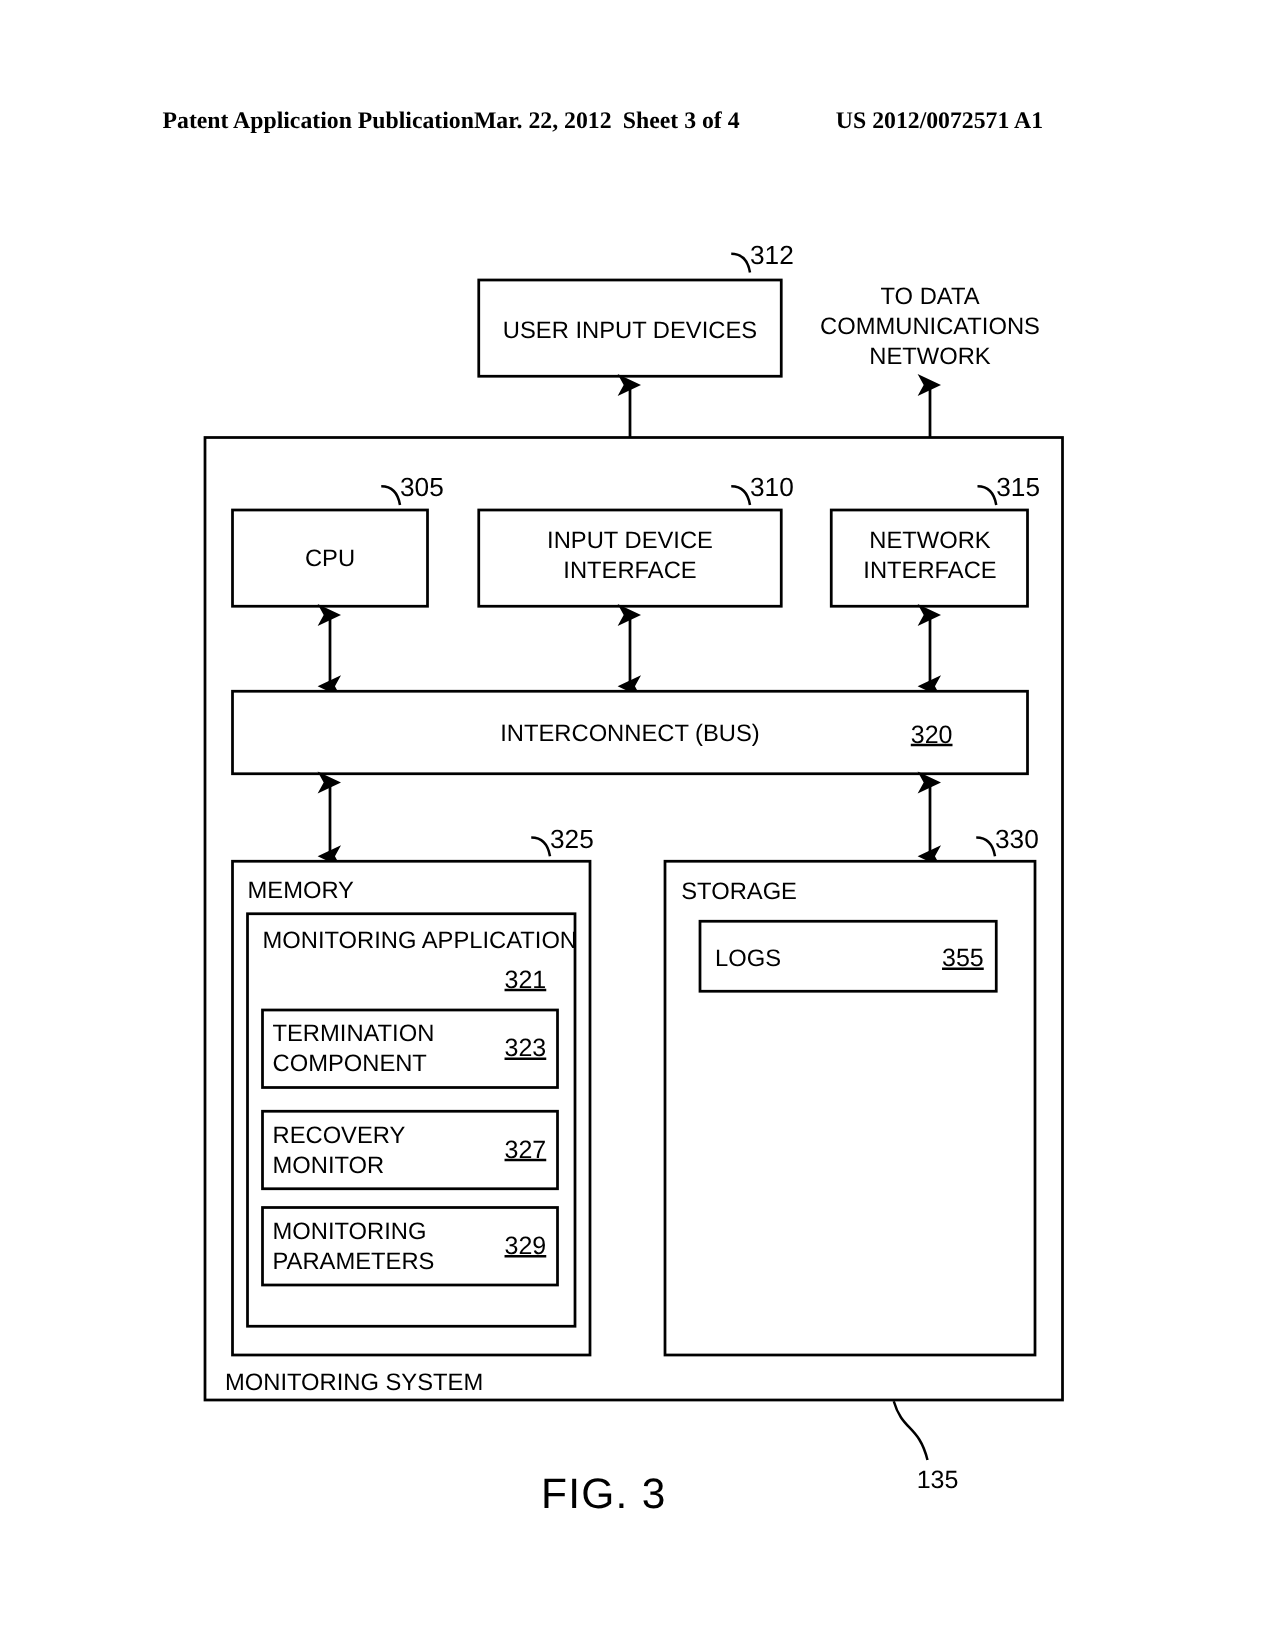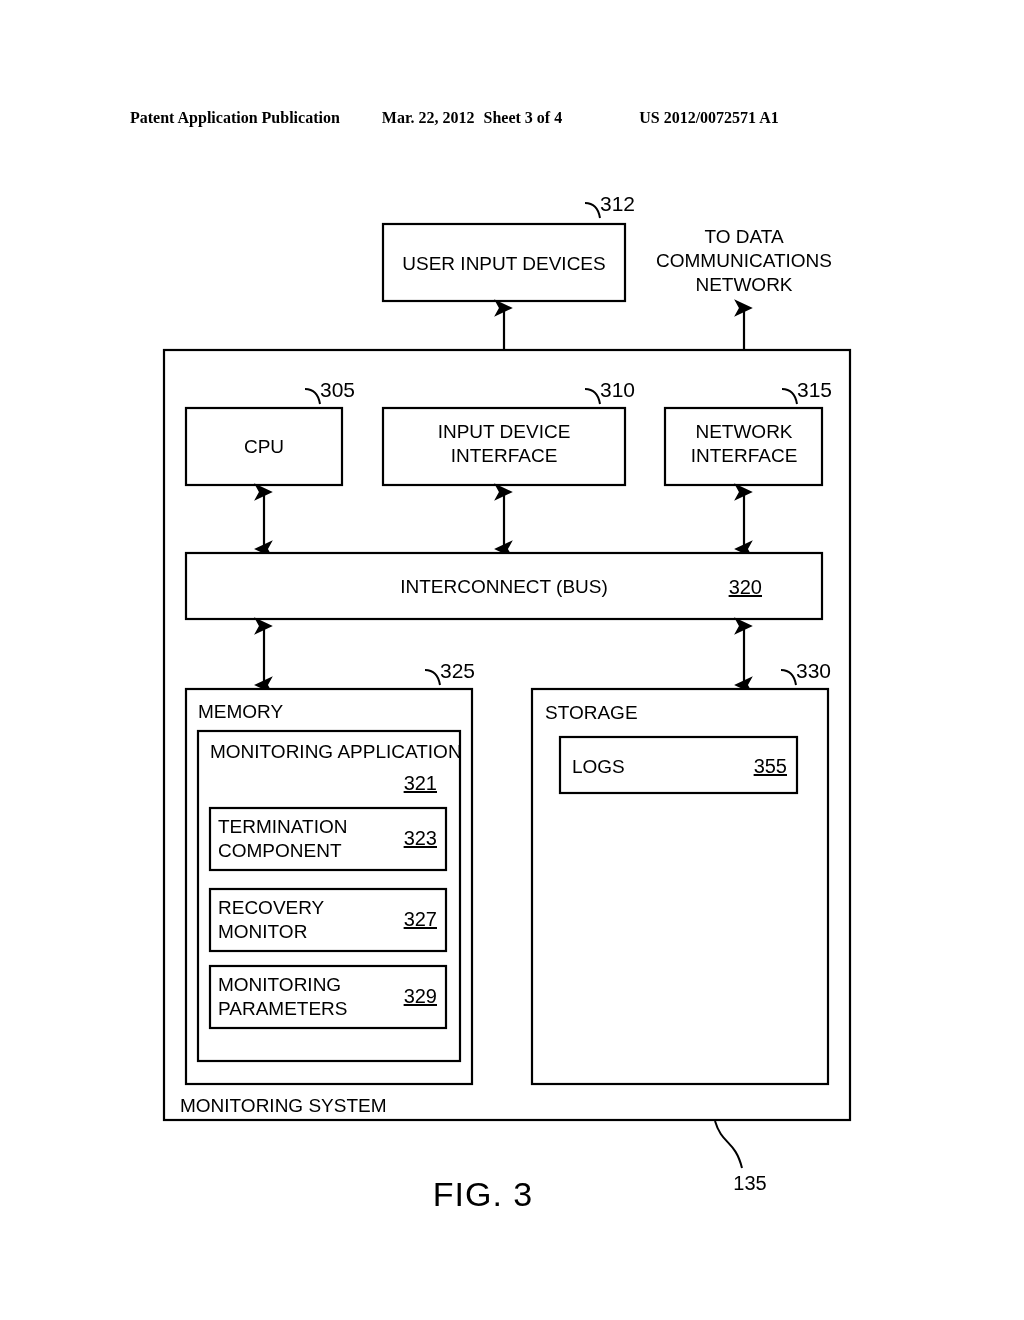--- a/index.html
+++ b/index.html
@@ -20,34 +20,32 @@
   .page-header {
     position: absolute;
     top: 86px;
     left: 130px;
     width: 760px;
     height: 26px;
     display: flex;
     align-items: baseline;
     font-family: "Liberation Serif", serif;
     font-weight: bold;
-    font-size: 16px;
+    font-size: 19px;
     letter-spacing: 0px;
     white-space: nowrap;
   }
   .page-header .hdr-pub { flex: 0 0 auto; }
   .page-header .hdr-date {
     flex: 0 0 auto;
-    margin-left: 42px;
     font-family: Liberation Serif, serif;
   }
   .page-header .hdr-sheet {
     flex: 0 0 auto;
     margin-left: 9px;
-    margin-top: 23px;
   }
   .page-header .hdr-num {
     flex: 0 0 auto;
     margin-left: 77px;
   }
 
   
   #diagram {
     position: absolute;
     top: 0;

